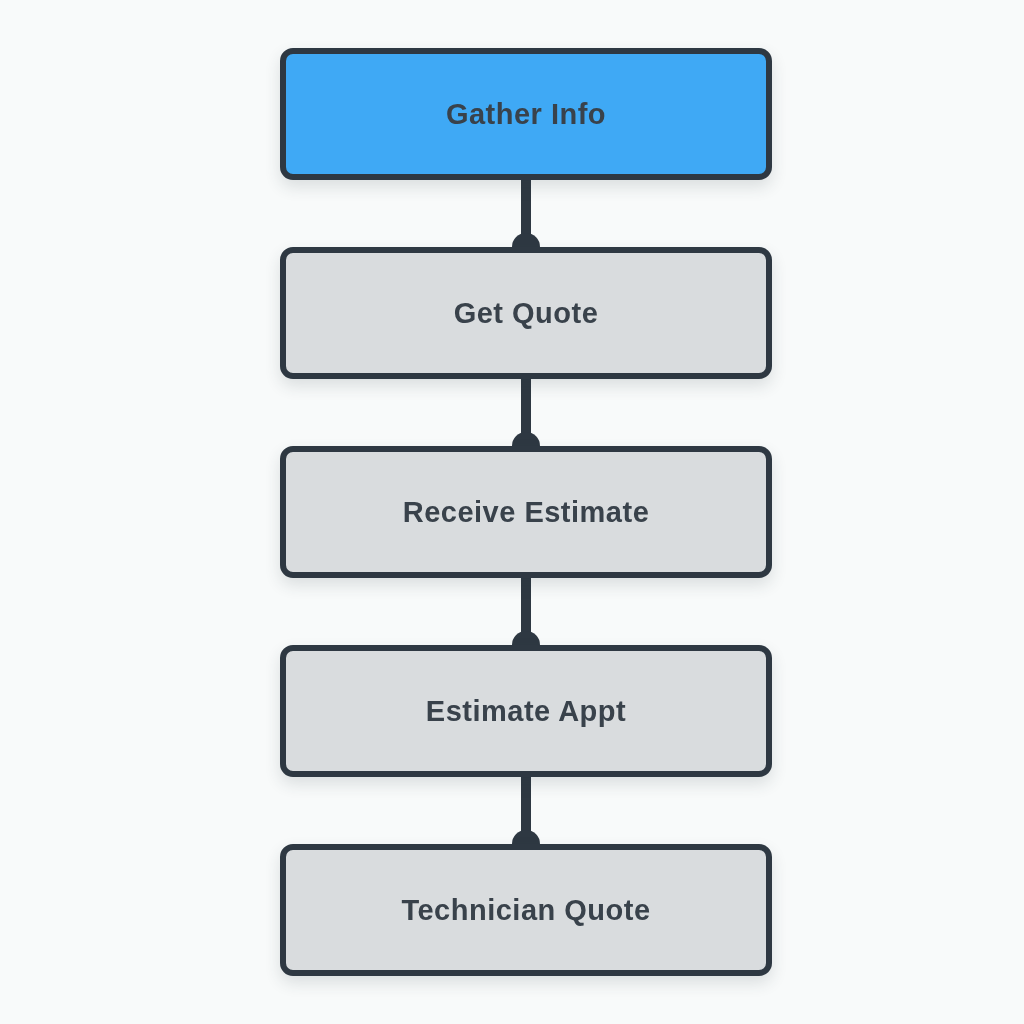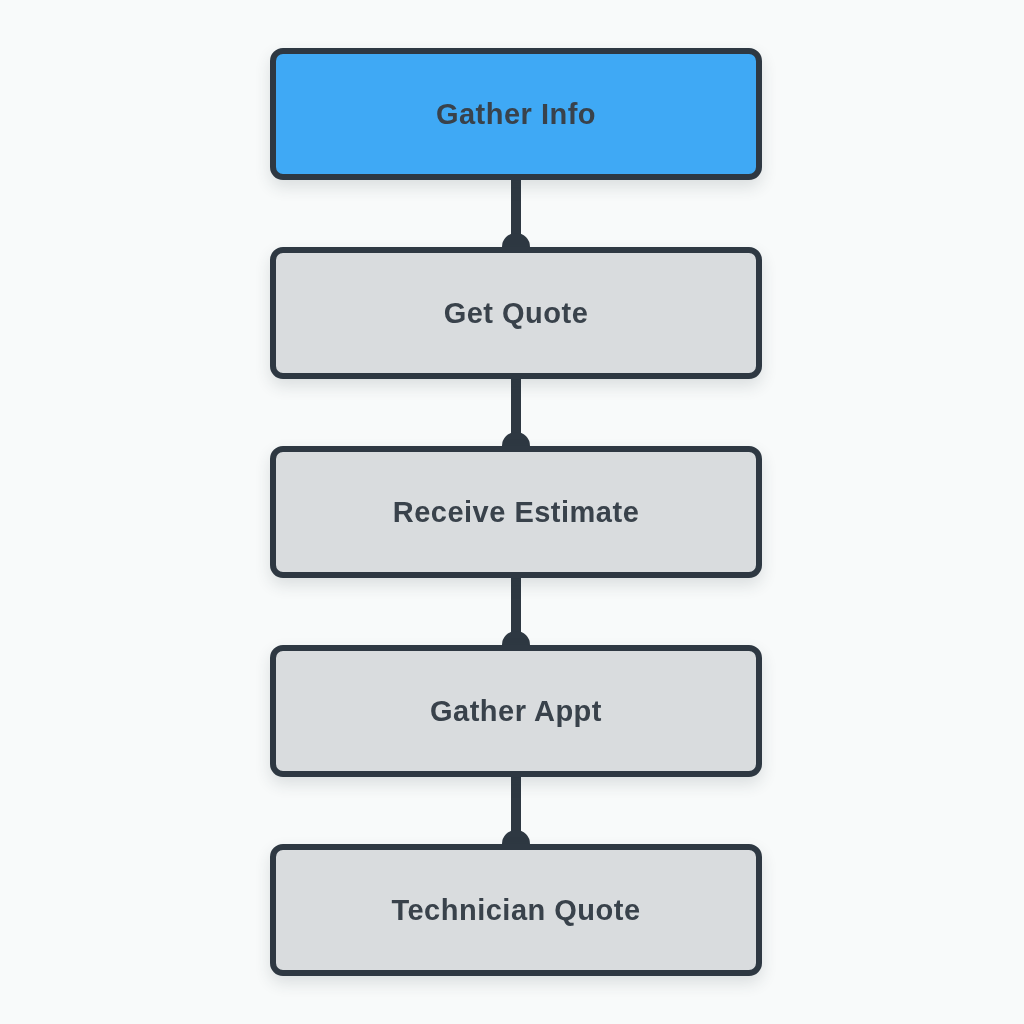--- a/index.html
+++ b/index.html
@@ -16,21 +16,21 @@
     background: var(--bg);
     overflow: hidden;
   }
   .canvas {
     position: relative;
     width: 1024px; height: 1024px;
     background: var(--bg);
   }
   .flow {
     position: absolute;
-    left: 270px;
+    left: 280px;
     top: 48px;
     width: 492px;
     display: flex;
     flex-direction: column;
     align-items: center;
   }
   .node {
     position: relative;
     z-index: 2;
     width: 492px;
@@ -95,21 +95,21 @@
 
     <div class="node">
       <span class="node-label">Receive Estimate</span>
     </div>
 
     <div class="connector">
       <span class="dot"></span>
     </div>
 
     <div class="node">
-      <span class="node-label">Gather Appt</span>
+      <span class="node-label">Estimate Appt</span>
     </div>
 
     <div class="connector">
       <span class="dot"></span>
     </div>
 
     <div class="node">
       <span class="node-label">Technician Quote</span>
     </div>
 

